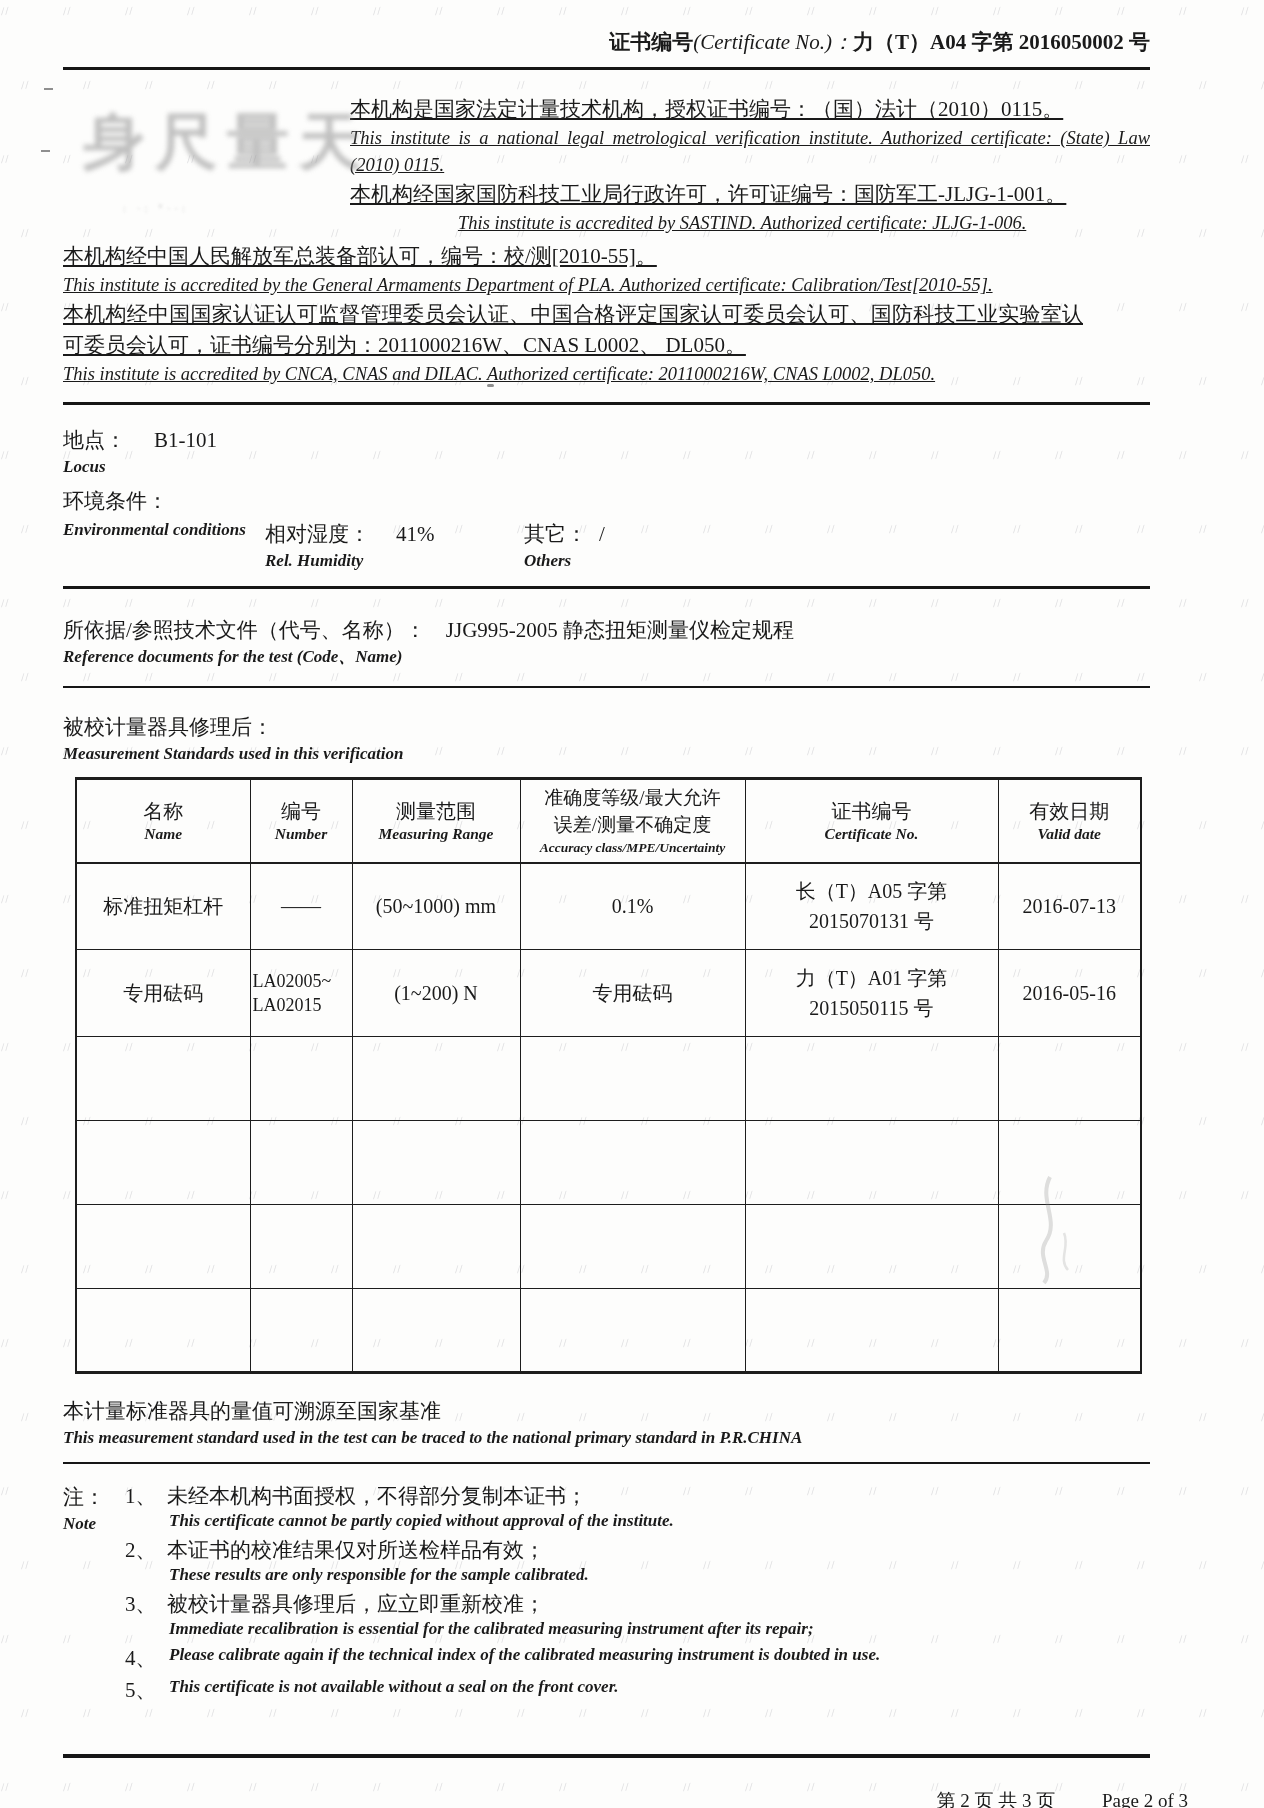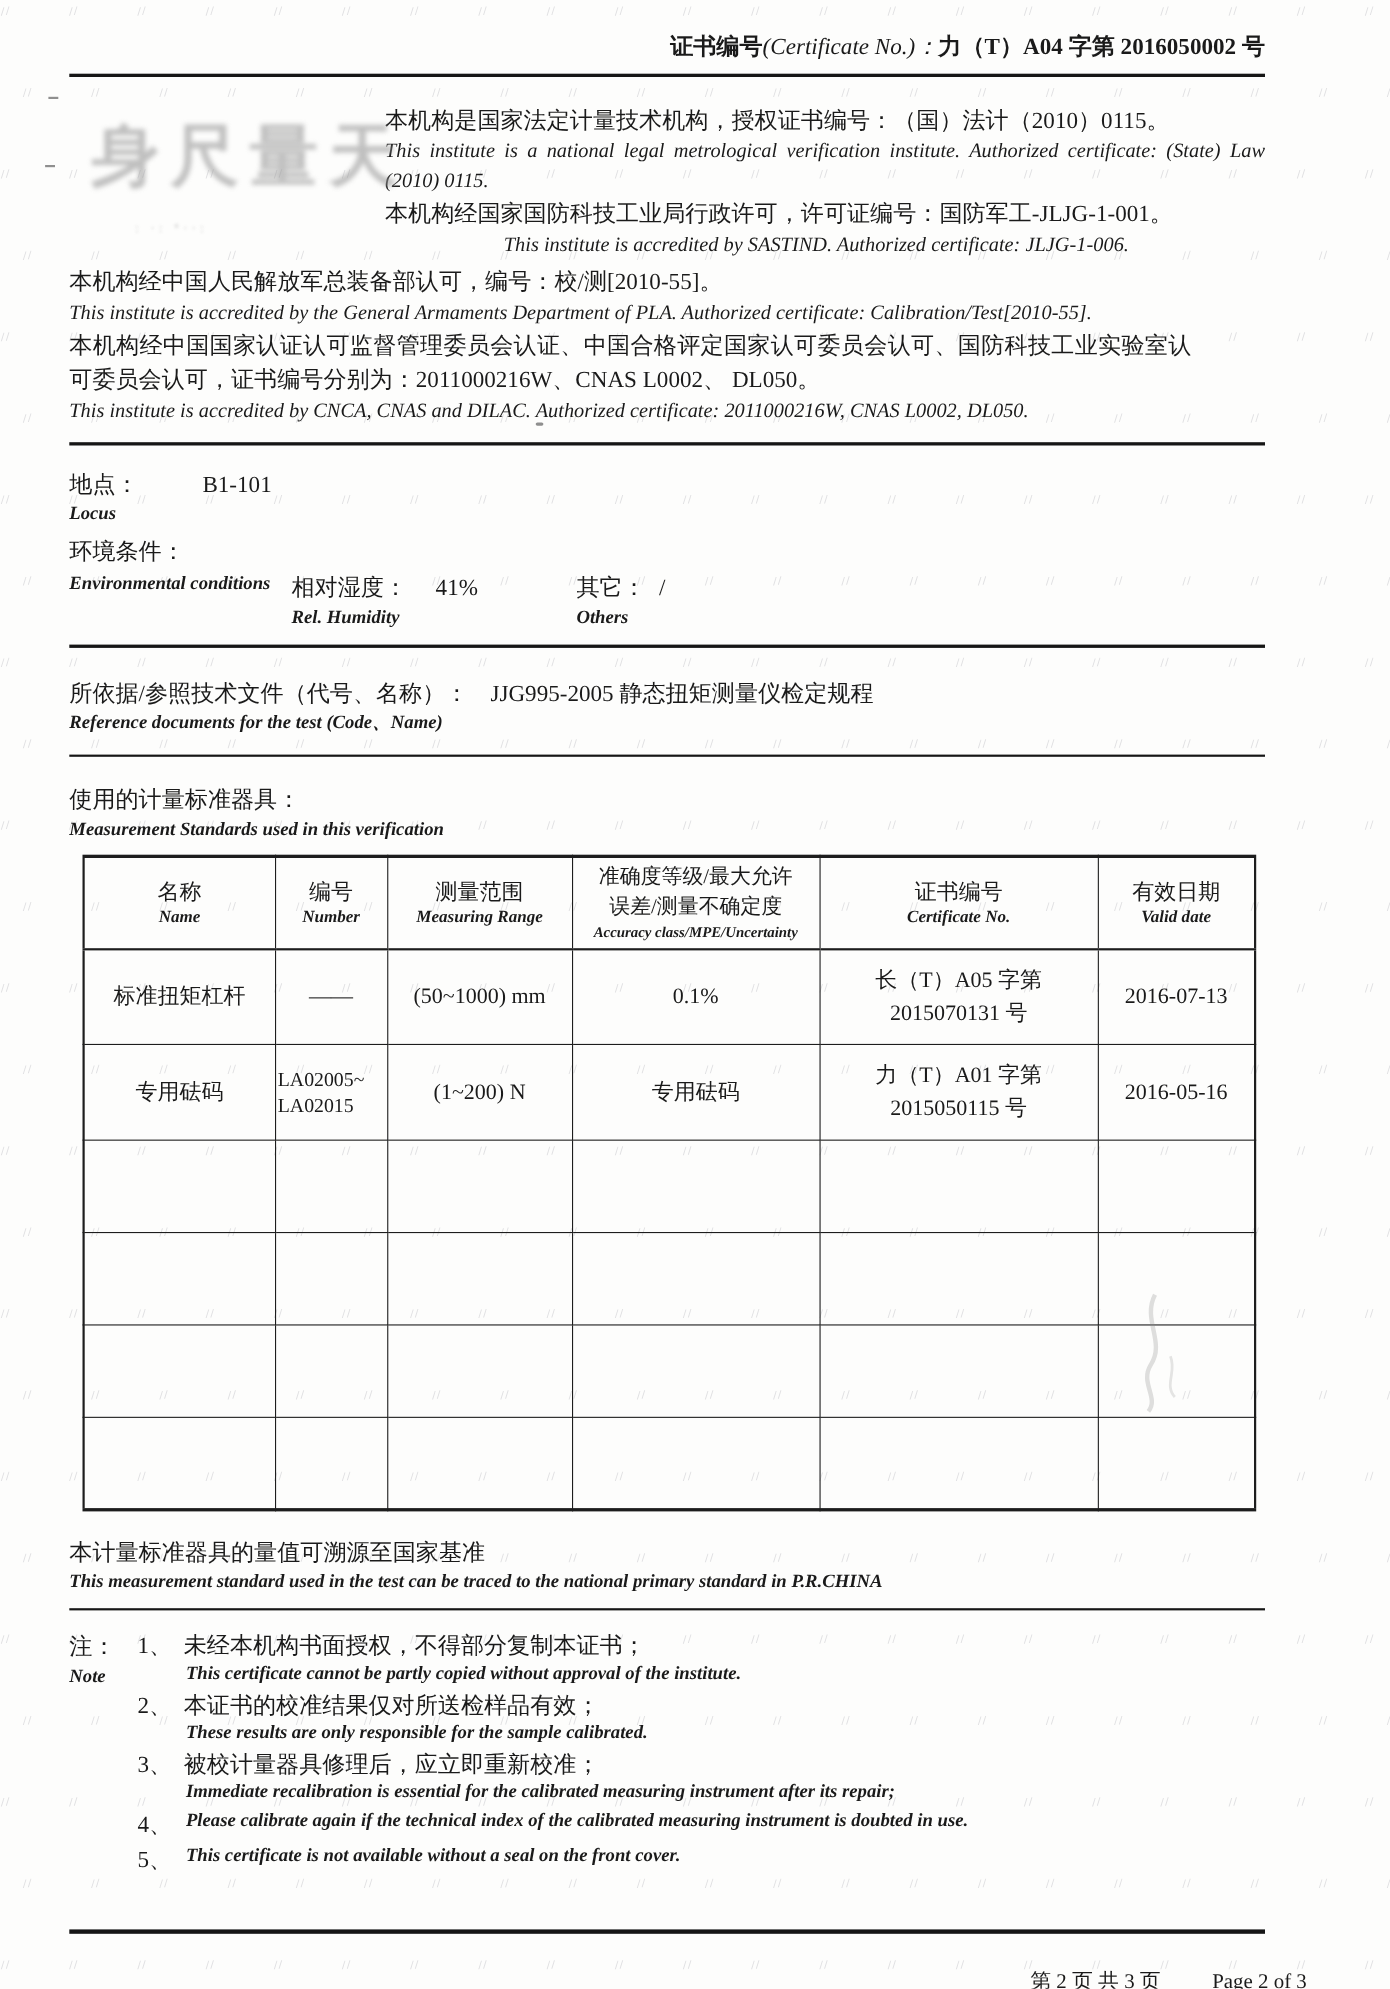--- a/index.html
+++ b/index.html
@@ -31,39 +31,39 @@
   .cn { font-size:21px; line-height:31px; }
   .en { font-style:italic; font-size:18.5px; line-height:27px; }
   .lbl-en { font-style:italic; font-weight:bold; font-size:17px; line-height:22px; }
   
   .header-row { padding-top:28px; text-align:right; font-size:21px; white-space:nowrap; }
   .header-row .hdr-cn { font-weight:bold; }
   .header-row .hdr-en { font-style:italic; }
   .header-row .hdr-val { font-weight:bold; }
   .header-rule { margin-top:11px; }
   
-  .accred { position:relative; margin-top:24px; }
+  .accred { position:relative; margin-top:24px;text-decoration:underline; }
   .seal {
     position:absolute; left:20px; top:6px; width:260px; height:105px;
     font-size:62px; letter-spacing:10px; color:#9a9a9a;
     filter:blur(2.6px); opacity:.62; font-weight:bold;
     font-family:"Liberation Serif", serif; white-space:nowrap;
   }
   .seal-sub {
     position:absolute; left:60px; top:108px; width:150px; height:10px;
     color:#aaa; filter:blur(1.6px); font-size:11px; letter-spacing:4px; opacity:.7;
   }
   .accred-right { margin-left:287px; width:800px; }
   .accred-right p { text-align:justify; }
   .accred-right .en.shift { margin-left:108px; text-align:left; }
   .accred-full { margin-top:4px; width:1020px; }
   .accred-full .cn { text-align:justify; }
   
   .loc { margin-top:20px; }
-  .loc-line .val { margin-left:58px; }
+  .loc-line .val { margin-left:28px; }
   .env-cn { margin-top:8px; }
   .env-row { display:flex; margin-top:2px; }
   .env-en-lbl { width:202px; }
   .env-g { white-space:nowrap; }
   .env-g1 { width:227px; }
   .env-g2 { width:259px; }
   .env-g .v { margin-left:26px; }
   .env-g3 .v { margin-left:12px; }
   
   .refsec { margin-top:26px; }
@@ -682,21 +682,21 @@
 
   <div class="refsec">
     <div class="cn">
       <span>所依据/参照技术文件（代号、名称）：</span><span class="val">JJG995-2005 静态扭矩测量仪检定规程</span>
     </div>
     <div class="lbl-en">Reference documents for the test (Code、Name)</div>
   </div>
   <hr class="rule thin" style="margin-top:18px;">
 
   <div class="stdsec">
-    <div class="cn">使用的计量标准器具：</div>
+    <div class="cn">被校计量器具修理后：</div>
     <div class="lbl-en">Measurement Standards used in this verification</div>
 
     <table>
       <colgroup>
         <col style="width:174px">
           <col style="width:102px">
           <col style="width:168px">
         <col style="width:225px">
           <col style="width:253px">
           <col style="width:143px">

